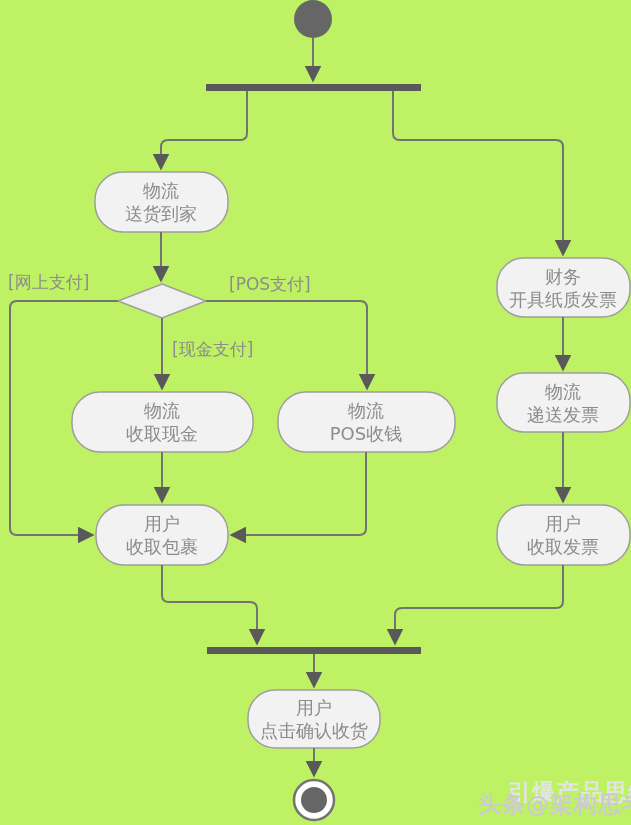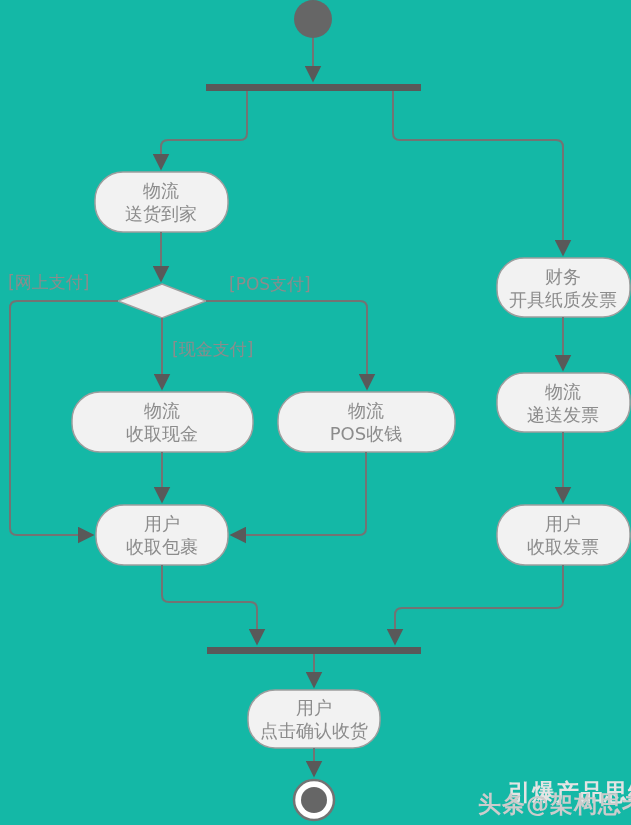--- a/index.html
+++ b/index.html
@@ -5,21 +5,21 @@
   html, body {
     margin: 0;
     padding: 0;
     background: #ffffff;
     font-family: "DejaVu Sans", "Liberation Sans", sans-serif;
   }
   .canvas {
     position: relative;
     width: 631px;
     height: 825px;
-    background: #14b8a6;
+    background: #bef264;
     overflow: hidden;
   }
   svg { display: block; }
   .node-shape {
     fill: #f2f2f2;
     stroke: #9e9e9e;
     stroke-width: 1.5;
   }
   .node-text {
     fill: #8c8c8c;

